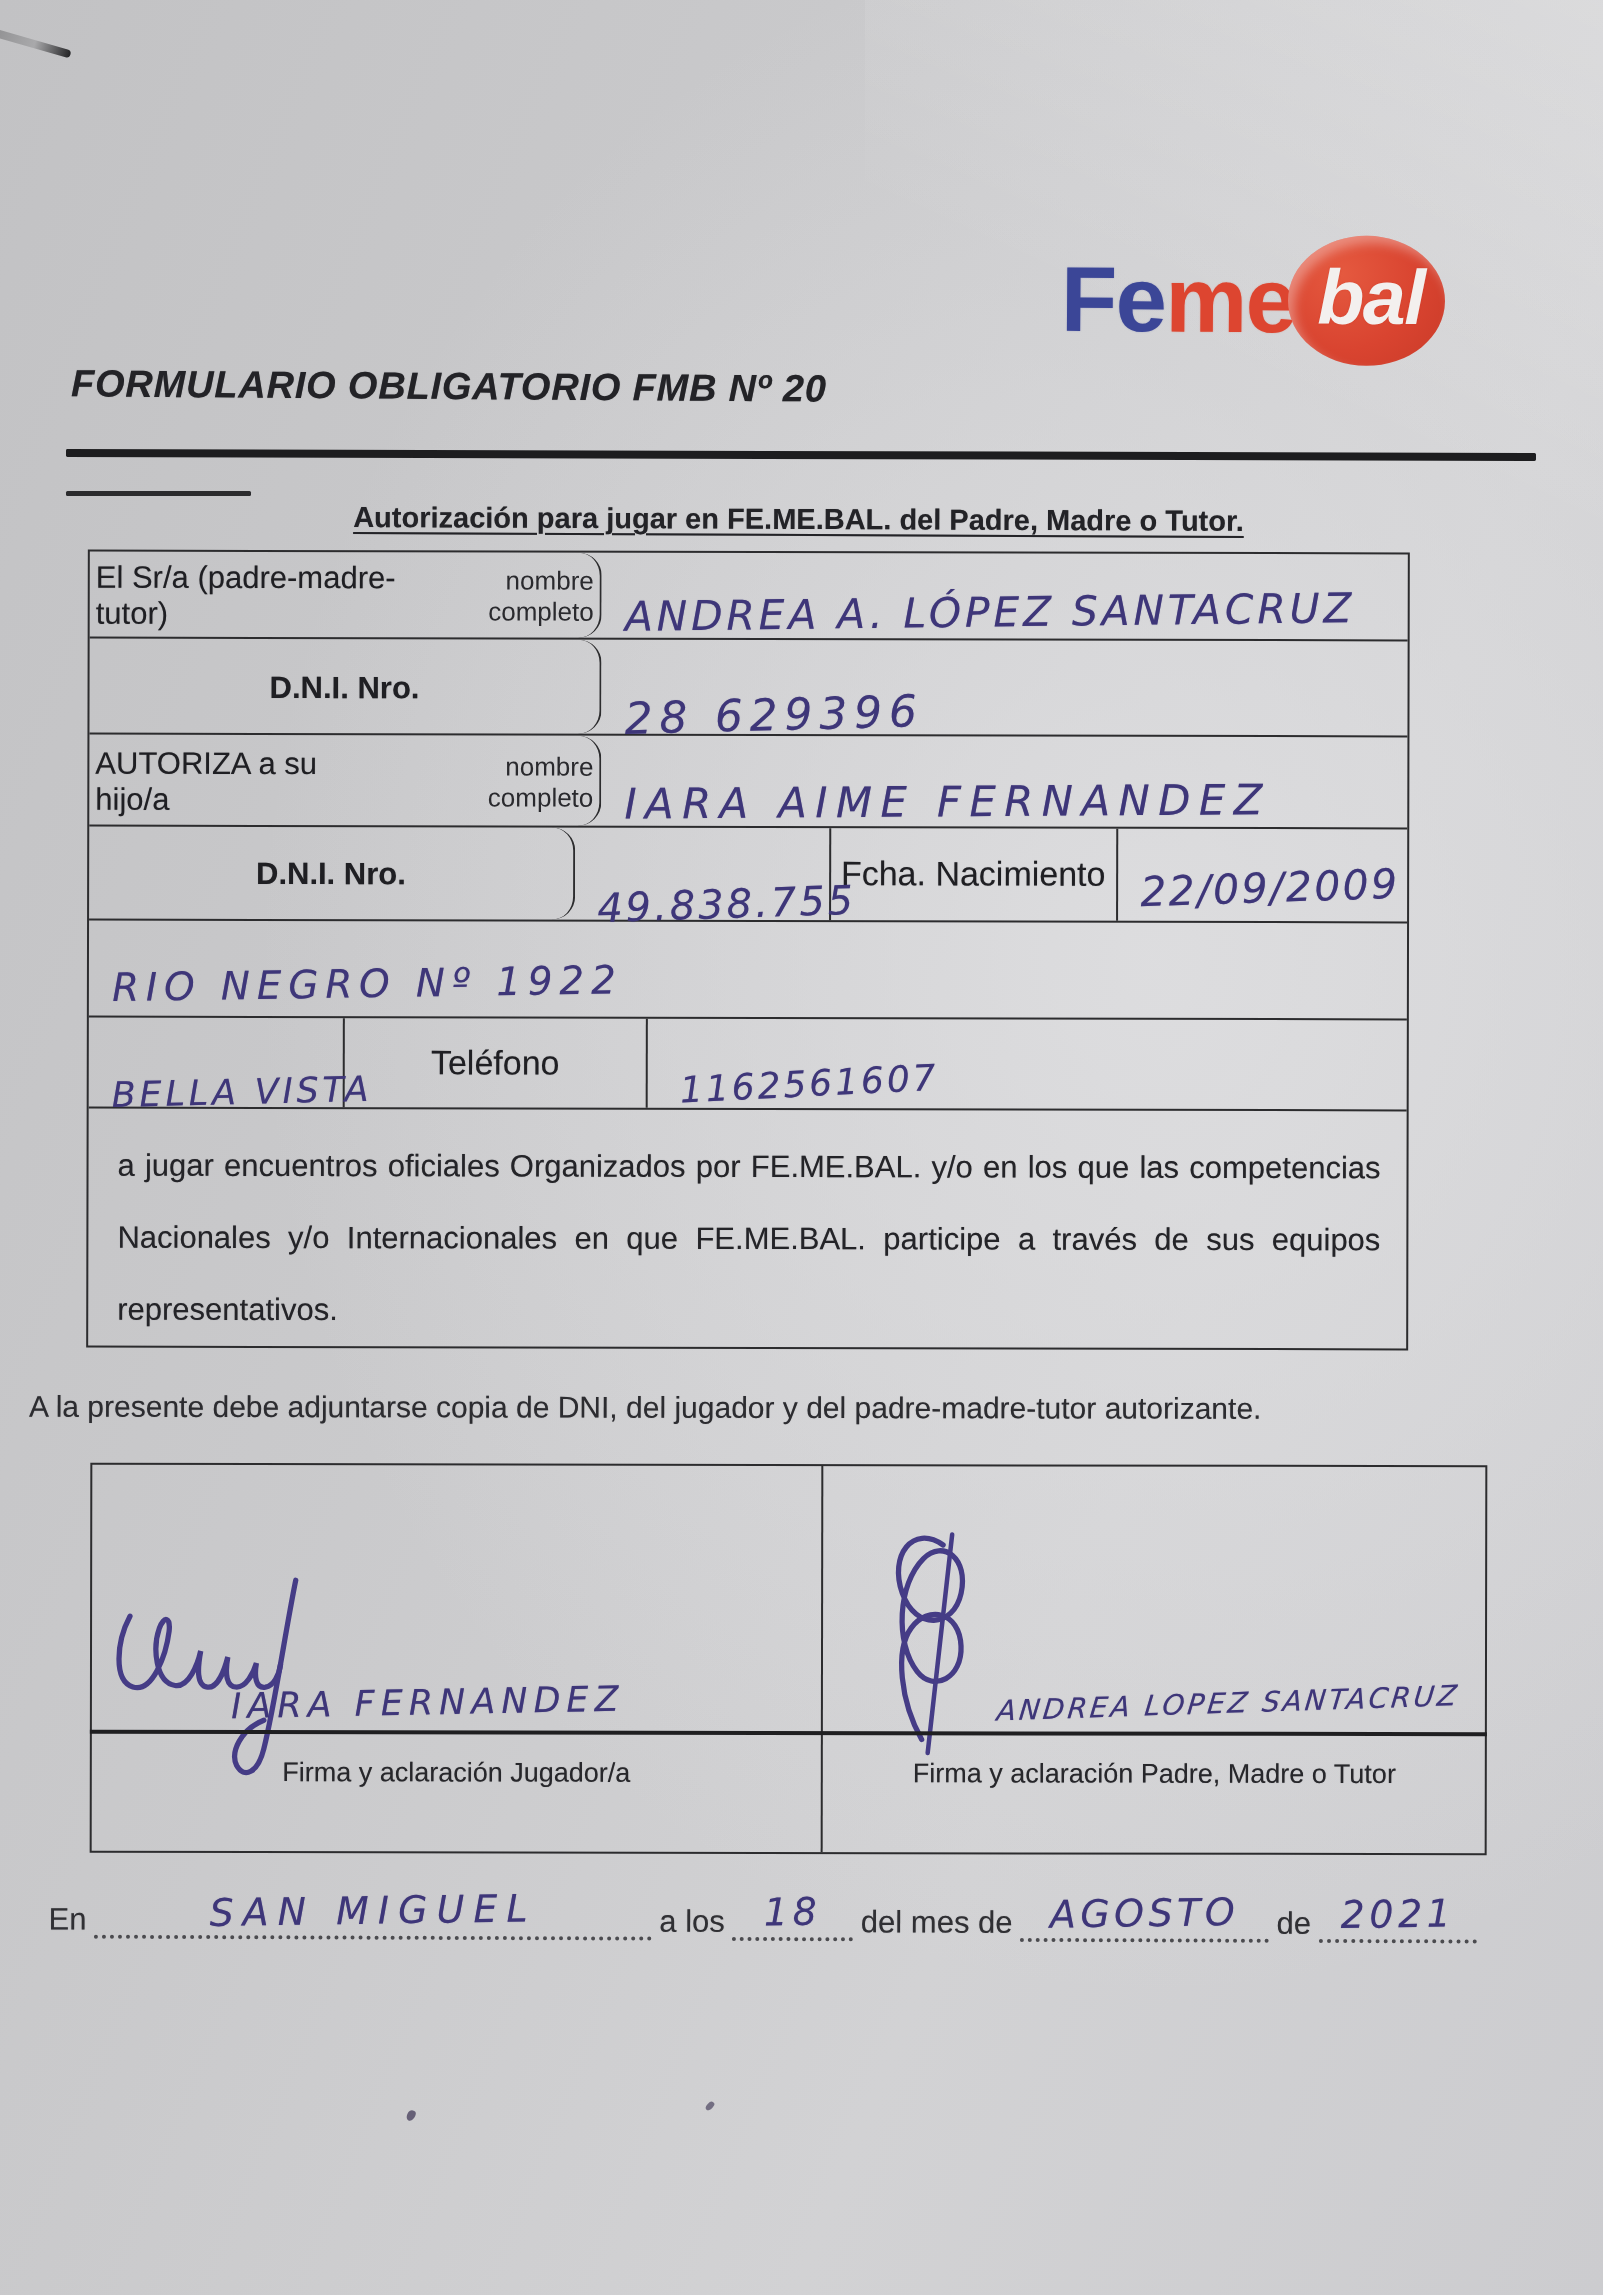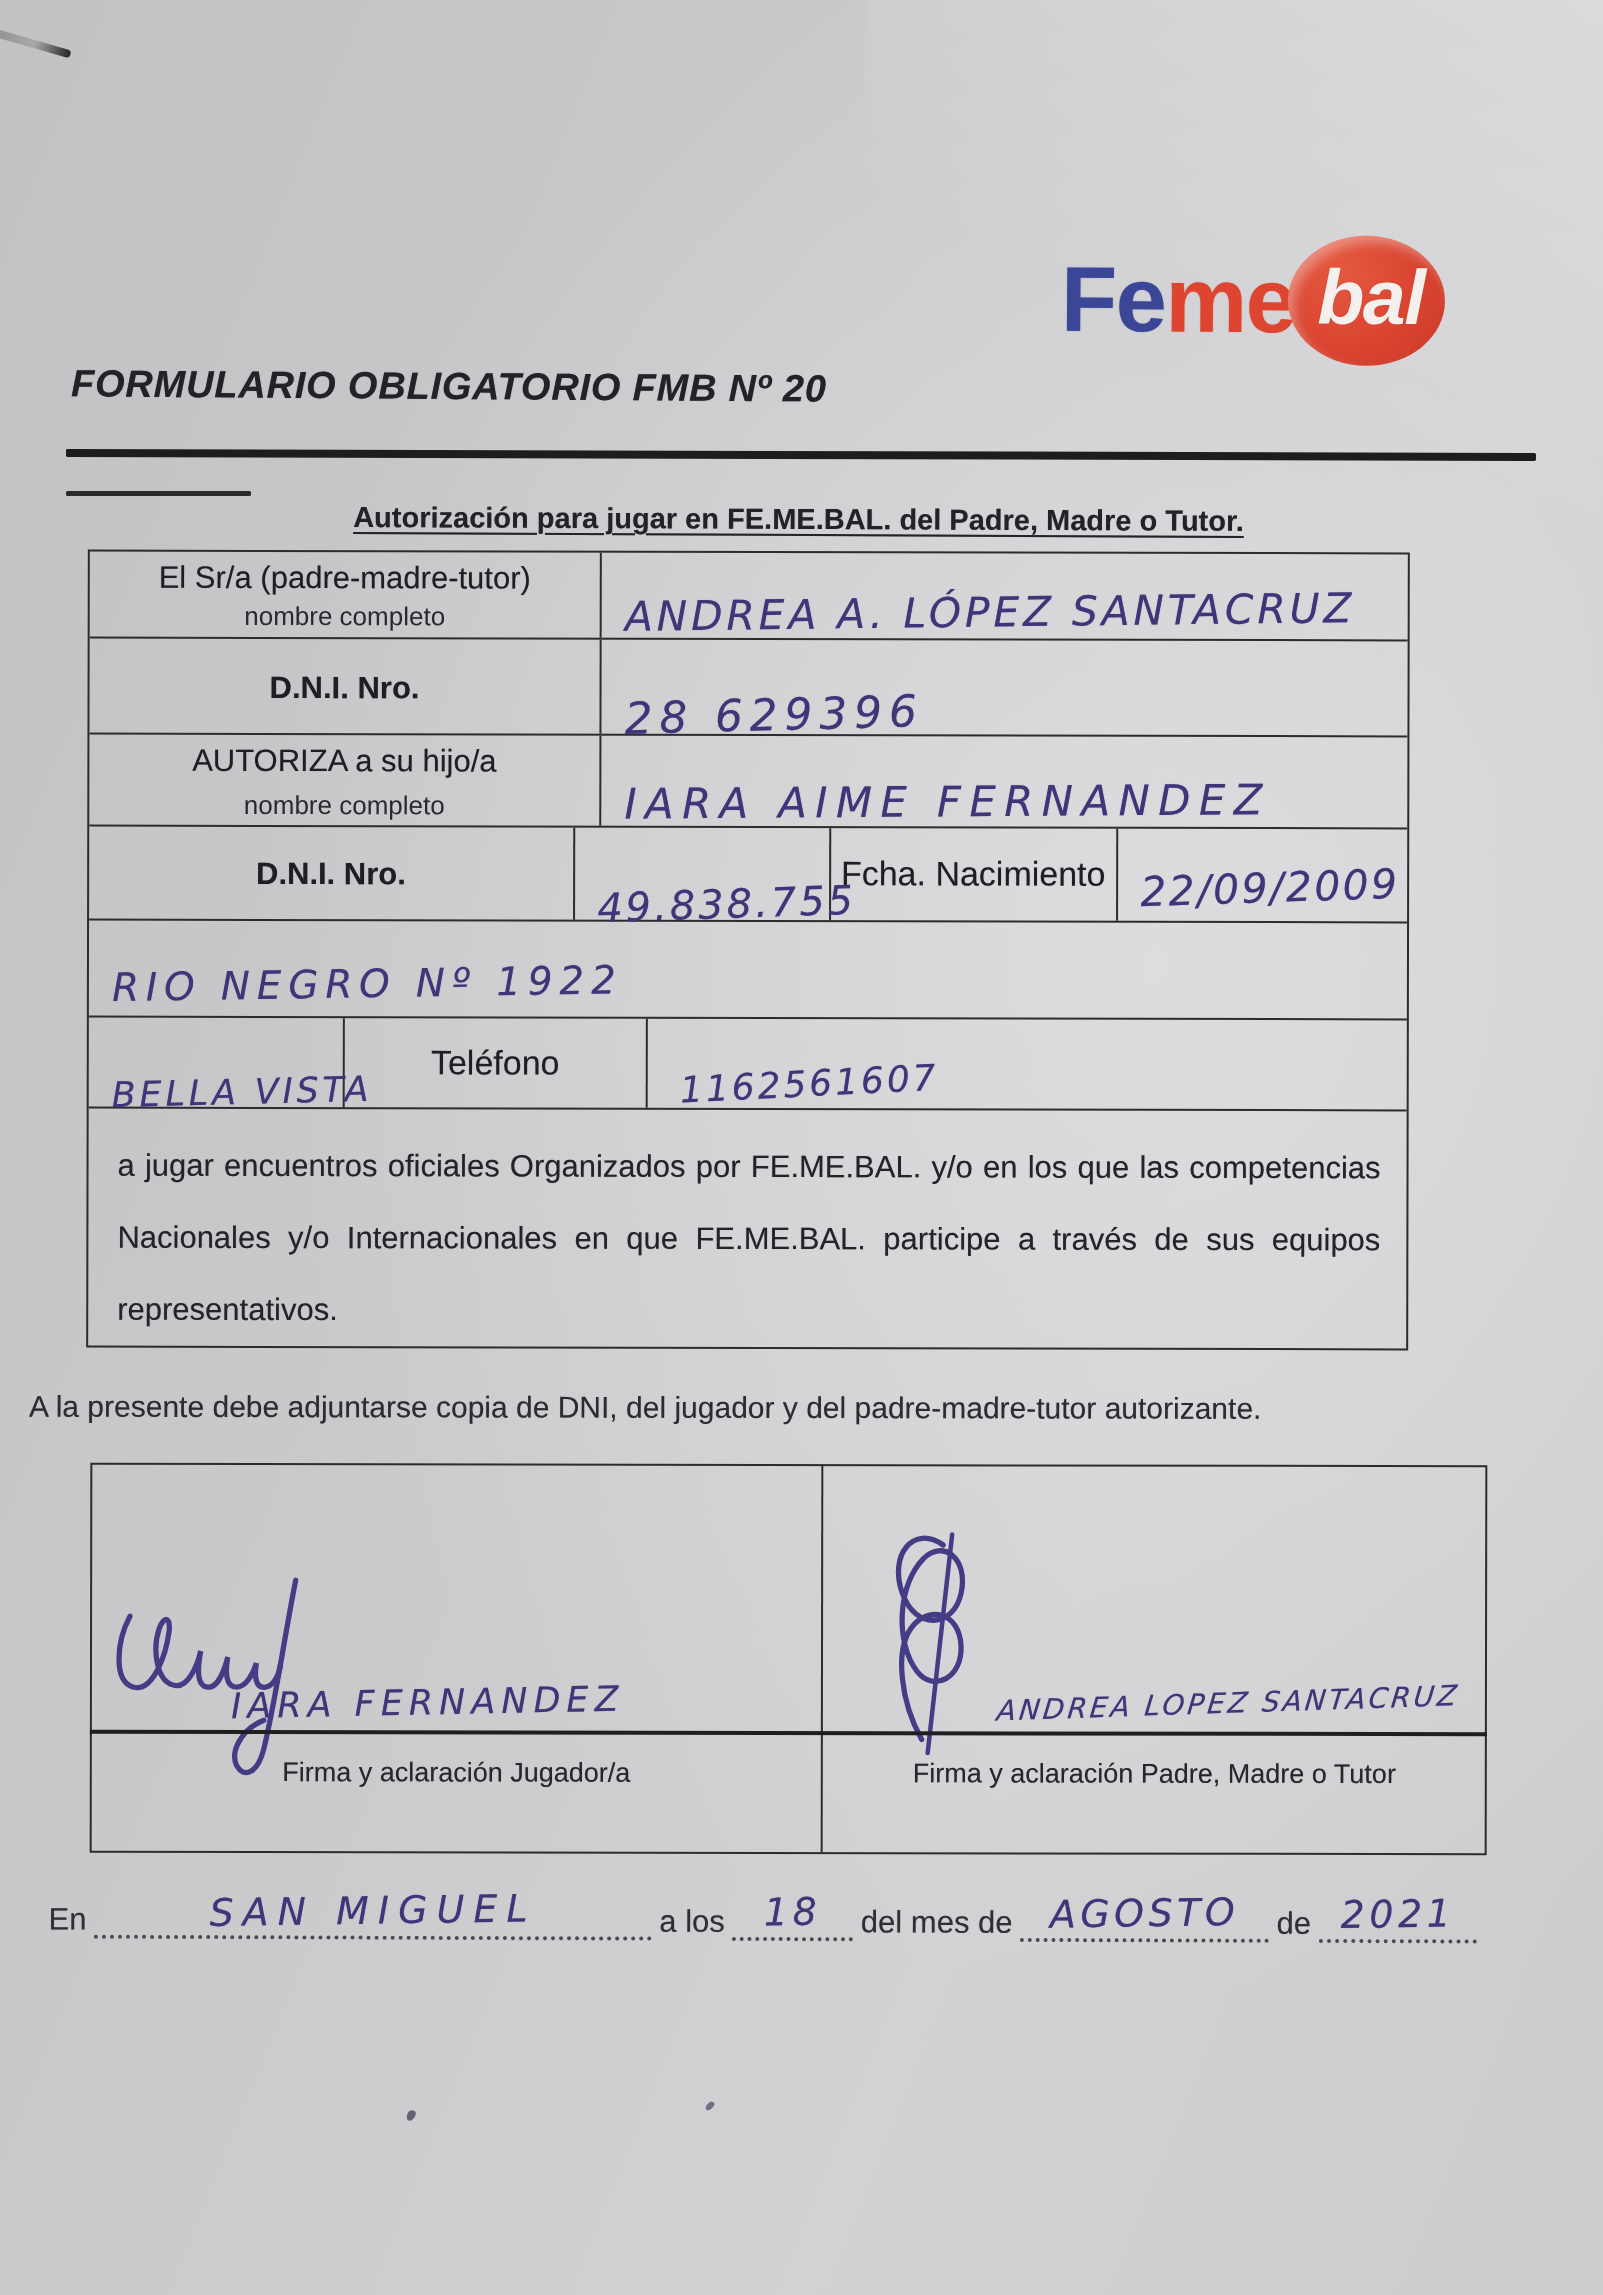--- a/index.html
+++ b/index.html
@@ -42,22 +42,22 @@
     text-decoration-thickness:2.3px;text-underline-offset:5.3px;transform:rotate(.25deg);
     text-shadow:0 0 0.8px rgba(35,35,39,.4);}
 
   
   .ftable{position:absolute;left:87px;top:551px;width:1322px;height:798px;
     border:2.3px solid #2c2c2e;box-sizing:border-box;display:flex;flex-direction:column;
     transform:rotate(.12deg);}
   .frow{display:flex;border-bottom:2.3px solid #2c2c2e;box-sizing:border-box;}
   .frow:last-child{border-bottom:none;flex:1;}
   .lblcell{width:512px;box-sizing:border-box;border-right:2.3px solid #2c2c2e;
-    display:flex;flex-direction:column;justify-content:space-between;align-items:center;
-    padding:7.5px 6px 4.5px 6px;}
+    display:flex;flex-direction:row;justify-content:space-between;align-items:center;
+    padding:7.5px 6px 4.5px 6px;border-radius:23px;}
   .lbl{font-size:31px;color:#1f1f23;text-shadow:0 0 0.8px rgba(31,31,35,.4);}
   .lbl.center{margin:auto;font-weight:bold;}
   .sublbl{font-size:26px;color:#2a2a2e;text-align:right;}
   .valcell{flex:1;display:flex;align-items:flex-end;padding:0 7.5px 3px 22.6px;box-sizing:border-box;position:relative;}
   .midlbl{width:303px;box-sizing:border-box;border-right:2.3px solid #2c2c2e;display:flex;
     align-items:center;justify-content:center;font-size:34px;color:#1f1f23;
     text-shadow:0 0 0.8px rgba(31,31,35,.4);}
   .valcell.narrow{width:256px;flex:none;border-right:2.3px solid #2c2c2e;}
   .valcell.tail{flex:1;}
   .para{padding:21px 26px 0 29px;font-size:31px;line-height:72px;text-align:justify;

